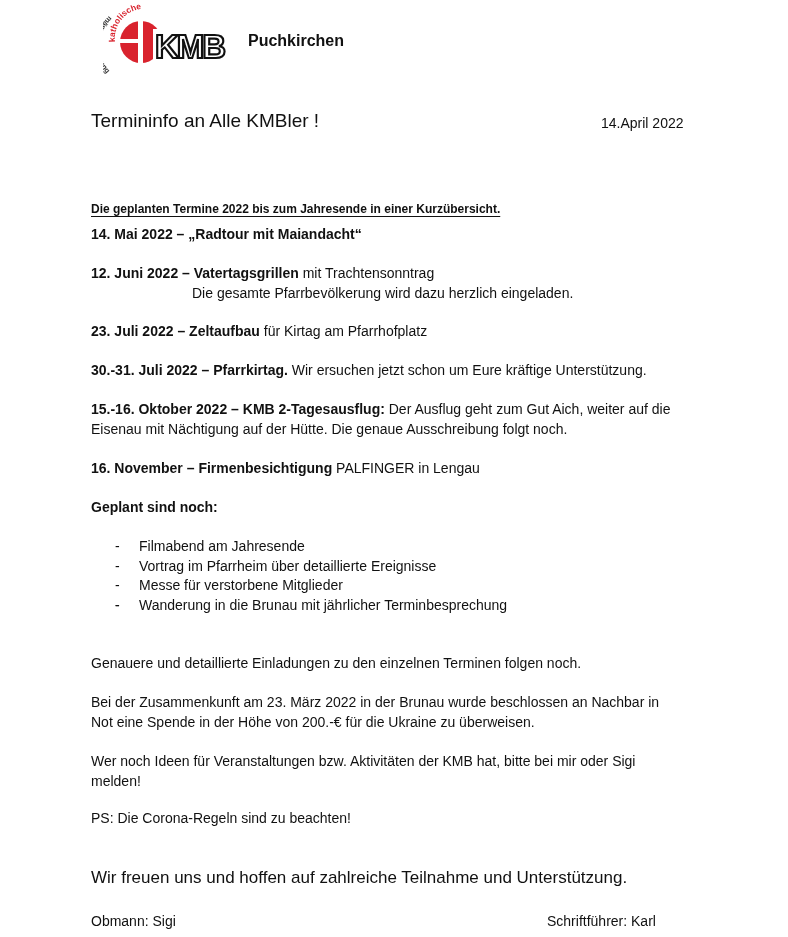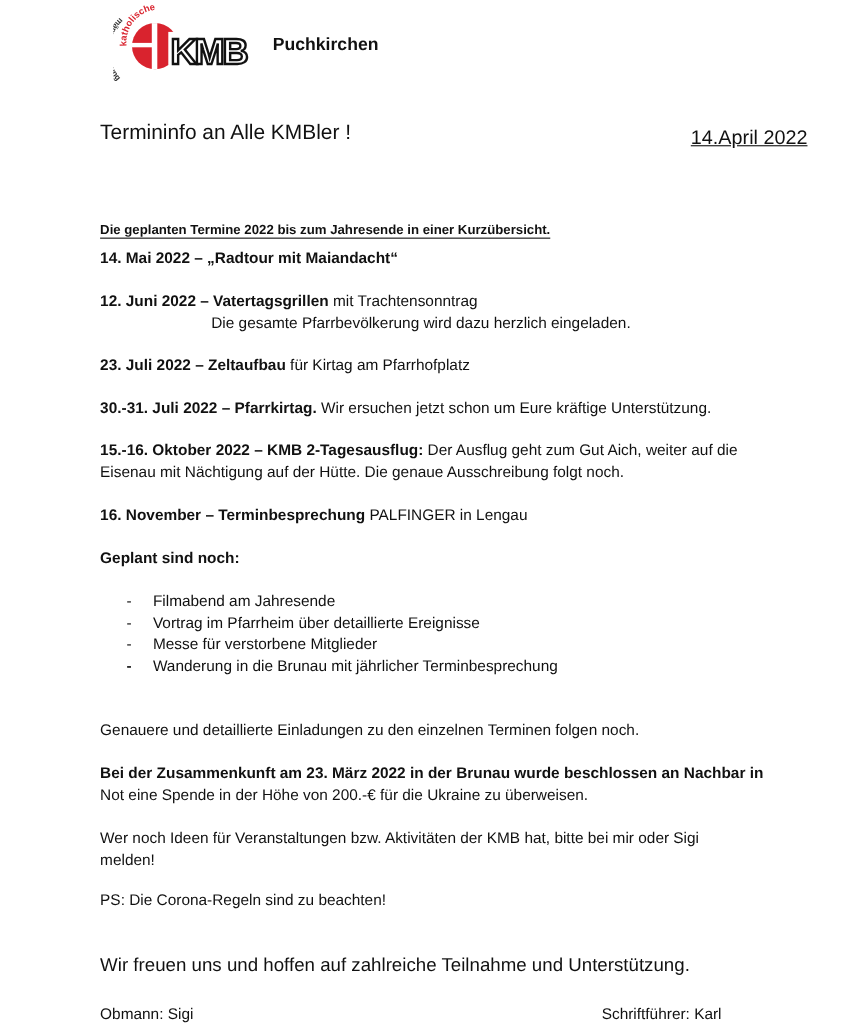--- a/index.html
+++ b/index.html
@@ -2,21 +2,21 @@
 <html><head>
 <meta charset="utf-8">
 <style>
   html, body { margin:0; padding:0; background:#ffffff; }
   body { width:788px; height:937px; position:relative; overflow:hidden;
          font-family:"Liberation Sans", "DejaVu Sans", sans-serif; color:#111; }
   .abs { position:absolute; }
   .logo { left:103px; top:2px; width:135px; height:80px; }
   .org { left:248px; top:32px; font-size:16px; font-weight:bold; }
   .title { left:91px; top:110px; font-size:19px; }
-  .date { left:628px; top:115px; font-size:18px;text-decoration:underline; }
+  .date { left:601px; top:115px; font-size:14px; }
   .heading { left:91px; top:184px; font-size:12px; font-weight:bold; text-decoration:underline; text-underline-offset:3px;margin-top:18px; }
   .line { left:91px; font-size:14px; line-height:20px; white-space:nowrap; }
   .b { font-weight:bold; }
   .indent { left:192px; }
   .bullets { left:115px; top:537px; font-size:14px; line-height:19.5px; margin:0; padding:0; list-style:none; }
   .bullets li { position:relative; padding-left:24px; white-space:nowrap; }
   .bullets li .dash { position:absolute; left:0; top:0; }
   .closing { left:91px; top:868px; font-size:17px; }
   .sig-left { left:91px; top:913px; font-size:14px; }
   .sig-right { left:547px; top:913px; font-size:14px; }
@@ -70,36 +70,36 @@
 <div class="abs line" style="top:360px;">
   <span class="b">30.-31. Juli 2022 –  </span><span class="b">Pfarrkirtag.</span><span>  Wir ersuchen jetzt schon um Eure kräftige Unterstützung.</span>
 </div>
 
 <div class="abs line" style="top:399px;">
   <span class="b">15.-16. Oktober 2022 –  </span><span class="b">KMB 2-Tagesausflug:</span><span> Der Ausflug geht zum Gut Aich, weiter auf die</span>
 </div>
 <div class="abs line" style="top:419px;">Eisenau mit Nächtigung auf der Hütte. Die genaue Ausschreibung folgt noch.</div>
 
 <div class="abs line" style="top:458px;">
-  <span class="b">16. November – </span><span class="b">Terminbesprechung</span><span> PALFINGER in Lengau</span>
+  <span class="b">16. November – </span><span class="b">Firmenbesichtigung</span><span> PALFINGER in Lengau</span>
 </div>
 
 <div class="abs line b" style="top:497px;">Geplant sind noch:</div>
 
 <ul class="abs bullets">
   <li><span class="dash">-</span><span>Filmabend am Jahresende</span></li>
   <li><span class="dash">-</span><span>Vortrag im Pfarrheim über detaillierte Ereignisse</span></li>
   <li><span class="dash">-</span><span>Messe für verstorbene Mitglieder</span></li>
   <li><span class="dash">-</span></li>
   <li><span class="dash">-</span><span>Wanderung in die Brunau mit jährlicher Terminbesprechung</span></li>
 </ul>
 
 <div class="abs line" style="top:653px;">Genauere und detaillierte Einladungen zu den einzelnen Terminen folgen noch.</div>
 
-<div class="abs line" style="top:692px;font-weight:bold;">Bei der Zusammenkunft am 23. März 2022 in der Brunau wurde beschlossen an Nachbar in</div>
+<div class="abs line" style="top:692px;">Bei der Zusammenkunft am 23. März 2022 in der Brunau wurde beschlossen an Nachbar in</div>
 <div class="abs line" style="top:712px;">Not eine Spende in der Höhe von 200.-€ für die Ukraine zu überweisen.</div>
 
 <div class="abs line" style="top:751px;text-align:center;">Wer noch Ideen für Veranstaltungen bzw. Aktivitäten der KMB hat, bitte bei mir oder Sigi</div>
 <div class="abs line" style="top:771px;">melden!</div>
 
 <div class="abs line" style="top:808px;">PS:  Die Corona-Regeln sind zu beachten!</div>
 
 <div class="abs closing">Wir freuen uns und hoffen auf zahlreiche Teilnahme und Unterstützung.</div>
 
 <div class="abs sig-left">Obmann: Sigi</div>

